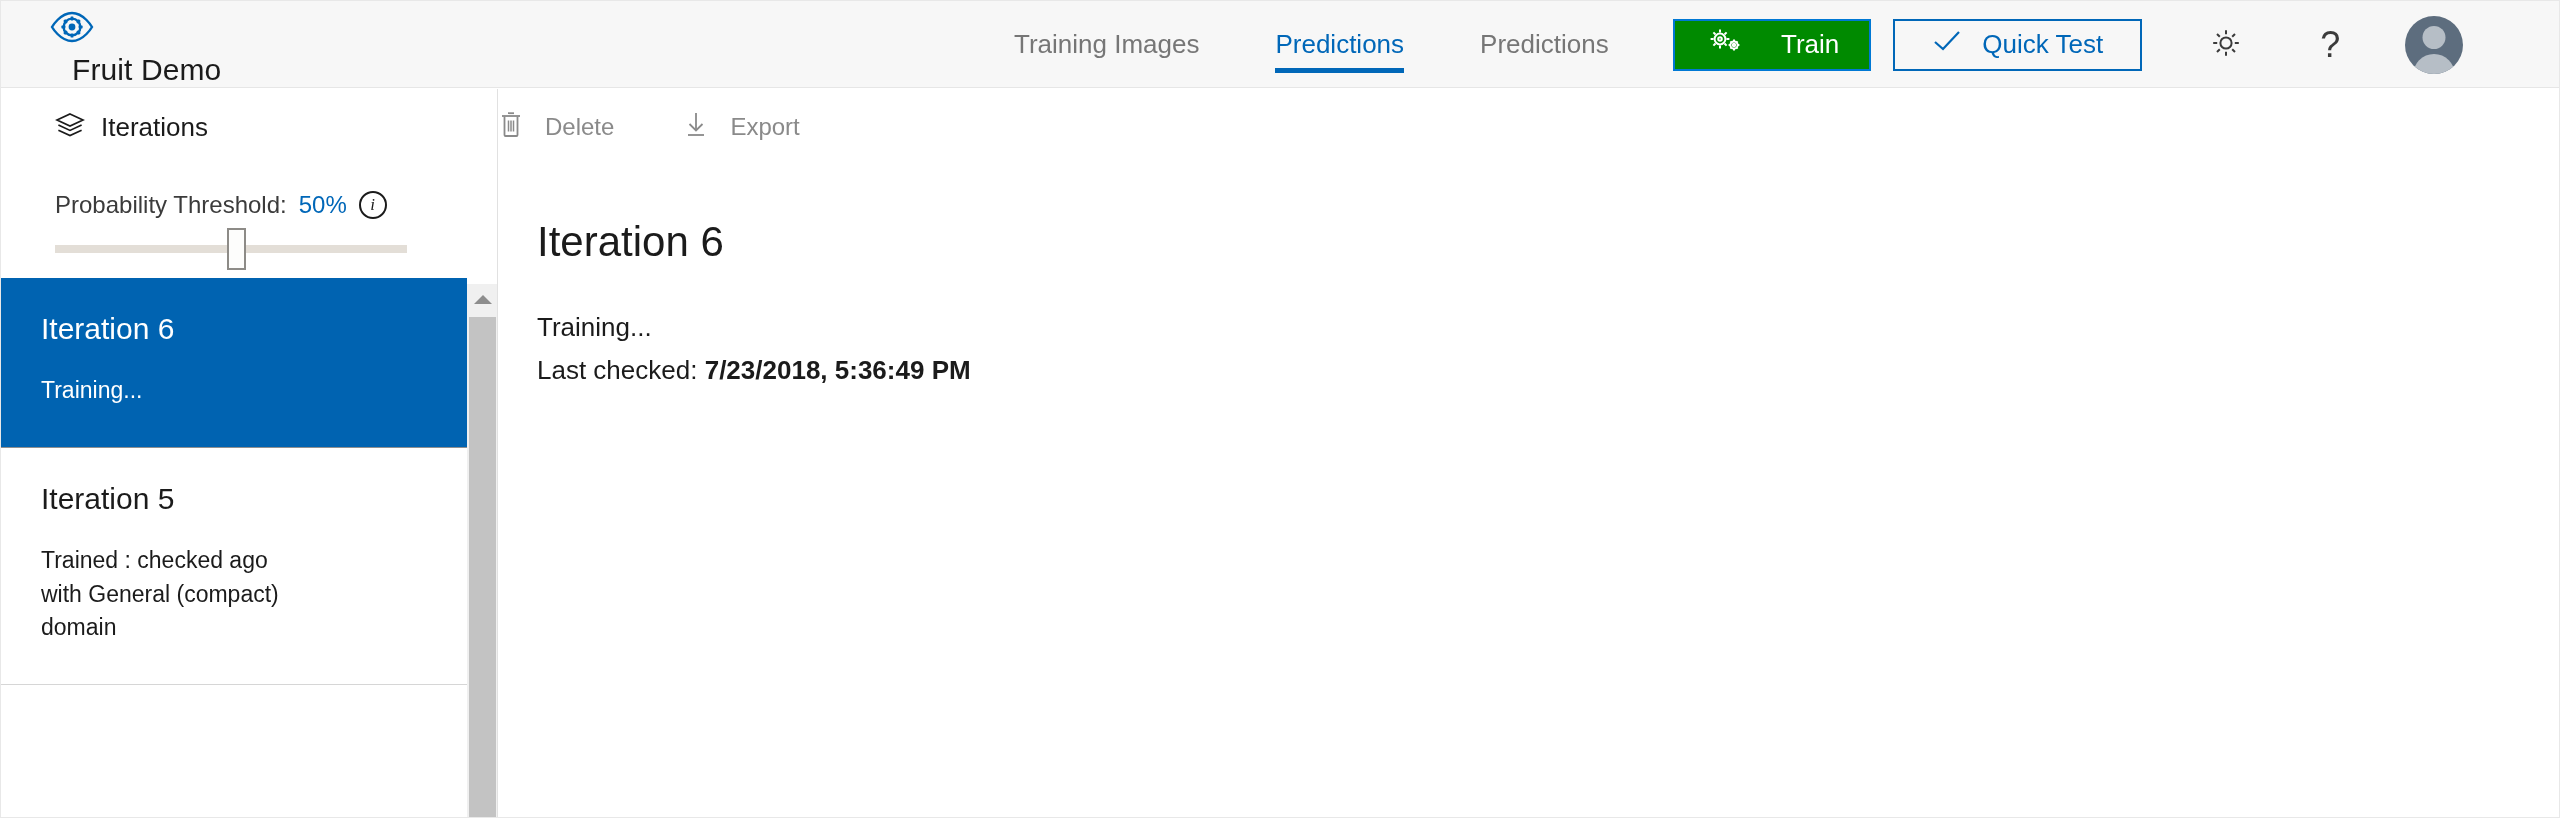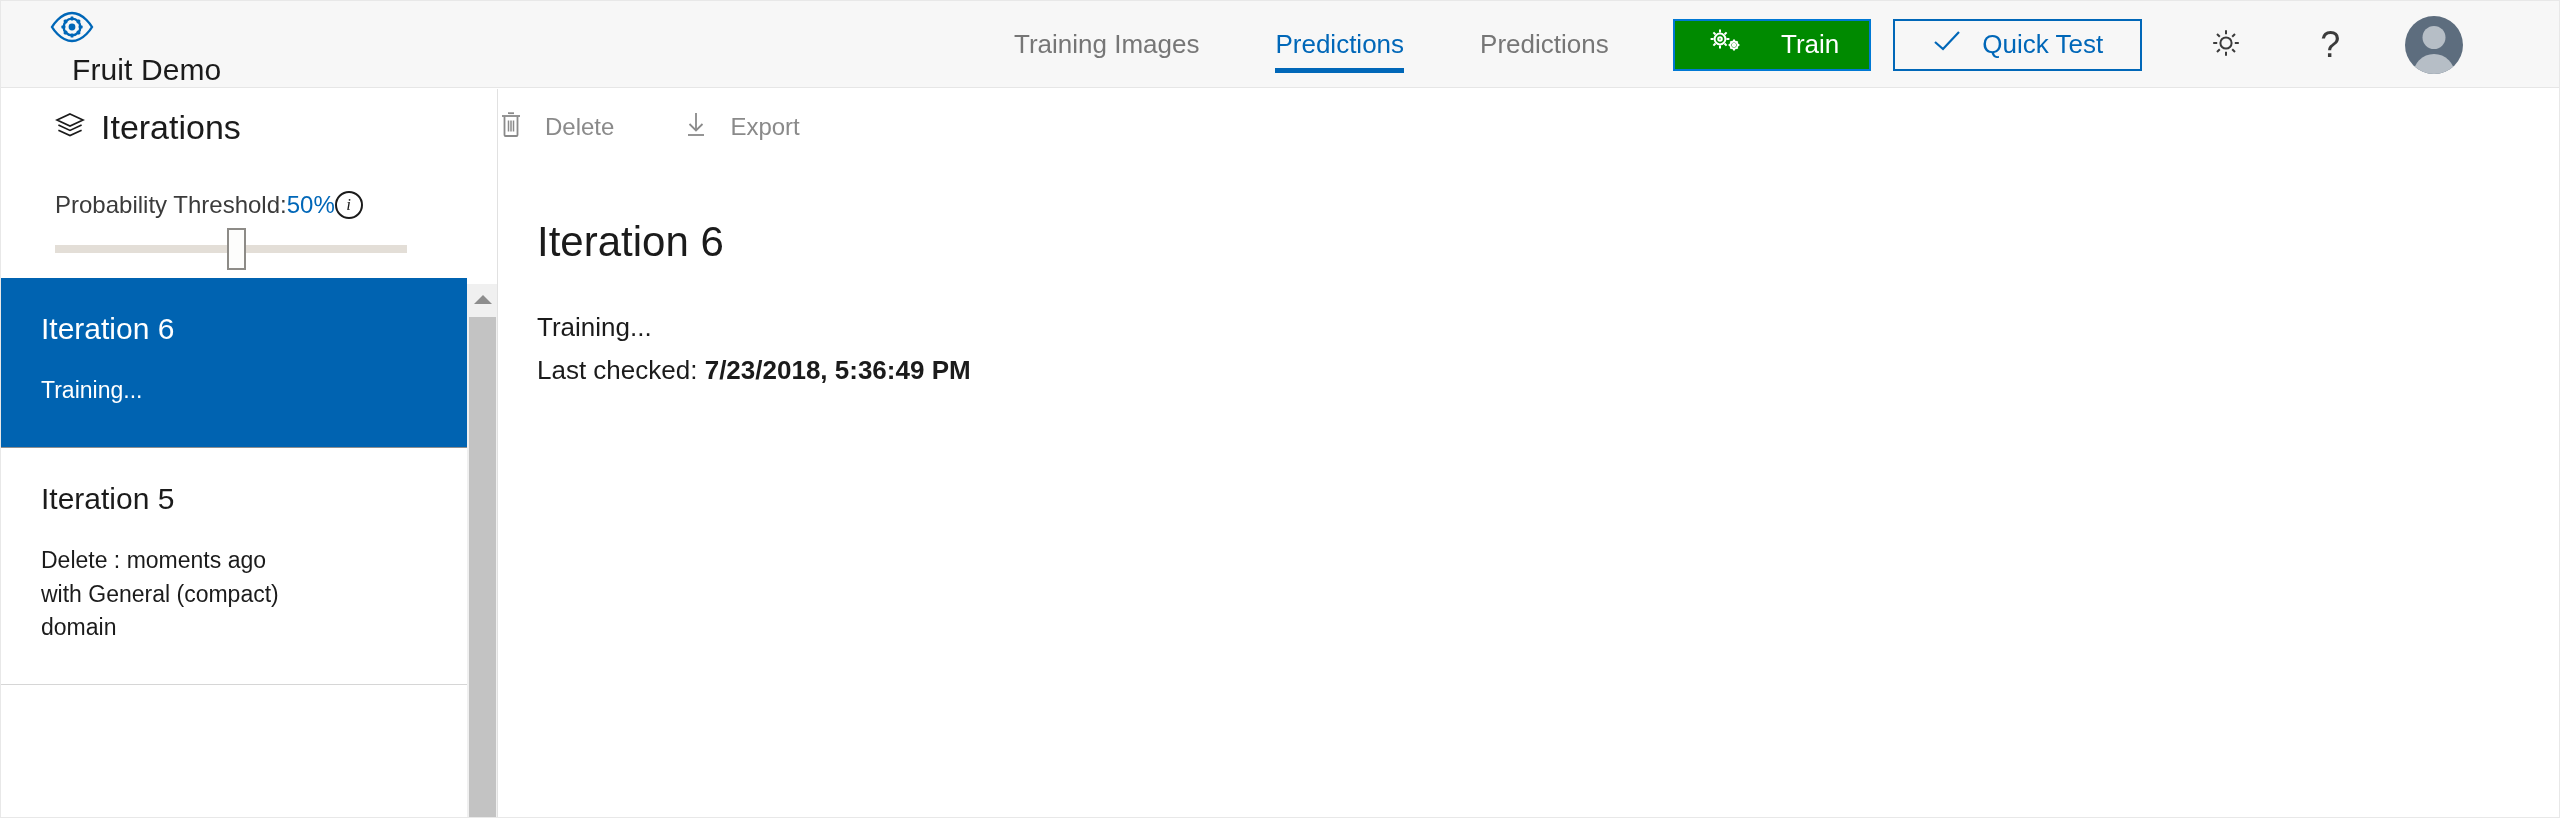--- a/index.html
+++ b/index.html
@@ -146,29 +146,30 @@
     border-right: 1px solid #e1e1e1;
     overflow: hidden;
   }
   .sidebar-head {
     display: flex; align-items: center;
     gap: 16px;
     height: 76px;
     padding-left: 54px;
   }
   .sidebar-head-title {
-    font-size: 34px;
+    font-size: 26px;
     color: #1b1b1b;
     text-align: center;
   }
   .threshold-block {
     padding: 26px 54px 0 54px;
   }
   .threshold-row {
     display: flex; align-items: center;
+    gap: 12px;
     font-size: 24px;
     color: #3b3b3b;
     white-space: nowrap;
   }
   .threshold-value { color: #0067b8; }
   .info-icon {
     display: inline-flex; align-items: center; justify-content: center;
     width: 28px; height: 28px;
     border: 2px solid #1b1b1b;
     border-radius: 50%;
@@ -399,21 +400,21 @@
       </div>
     </div>
 
     <div class="iter-list">
       <div class="iter-card selected">
         <div class="iter-card-title">Iteration 6</div>
         <div class="iter-card-sub">Training...</div>
       </div>
       <div class="iter-card">
         <div class="iter-card-title">Iteration 5</div>
-        <div class="iter-card-sub">Delete : moments ago with General (compact) domain</div>
+        <div class="iter-card-sub">Trained : checked ago with General (compact) domain</div>
       </div>
     </div>
 
     <div class="scrollbar">
       <div class="scroll-arrow">
         <span class="tri"></span>
       </div>
       <div class="scroll-thumb"></div>
     </div>
   </div>

